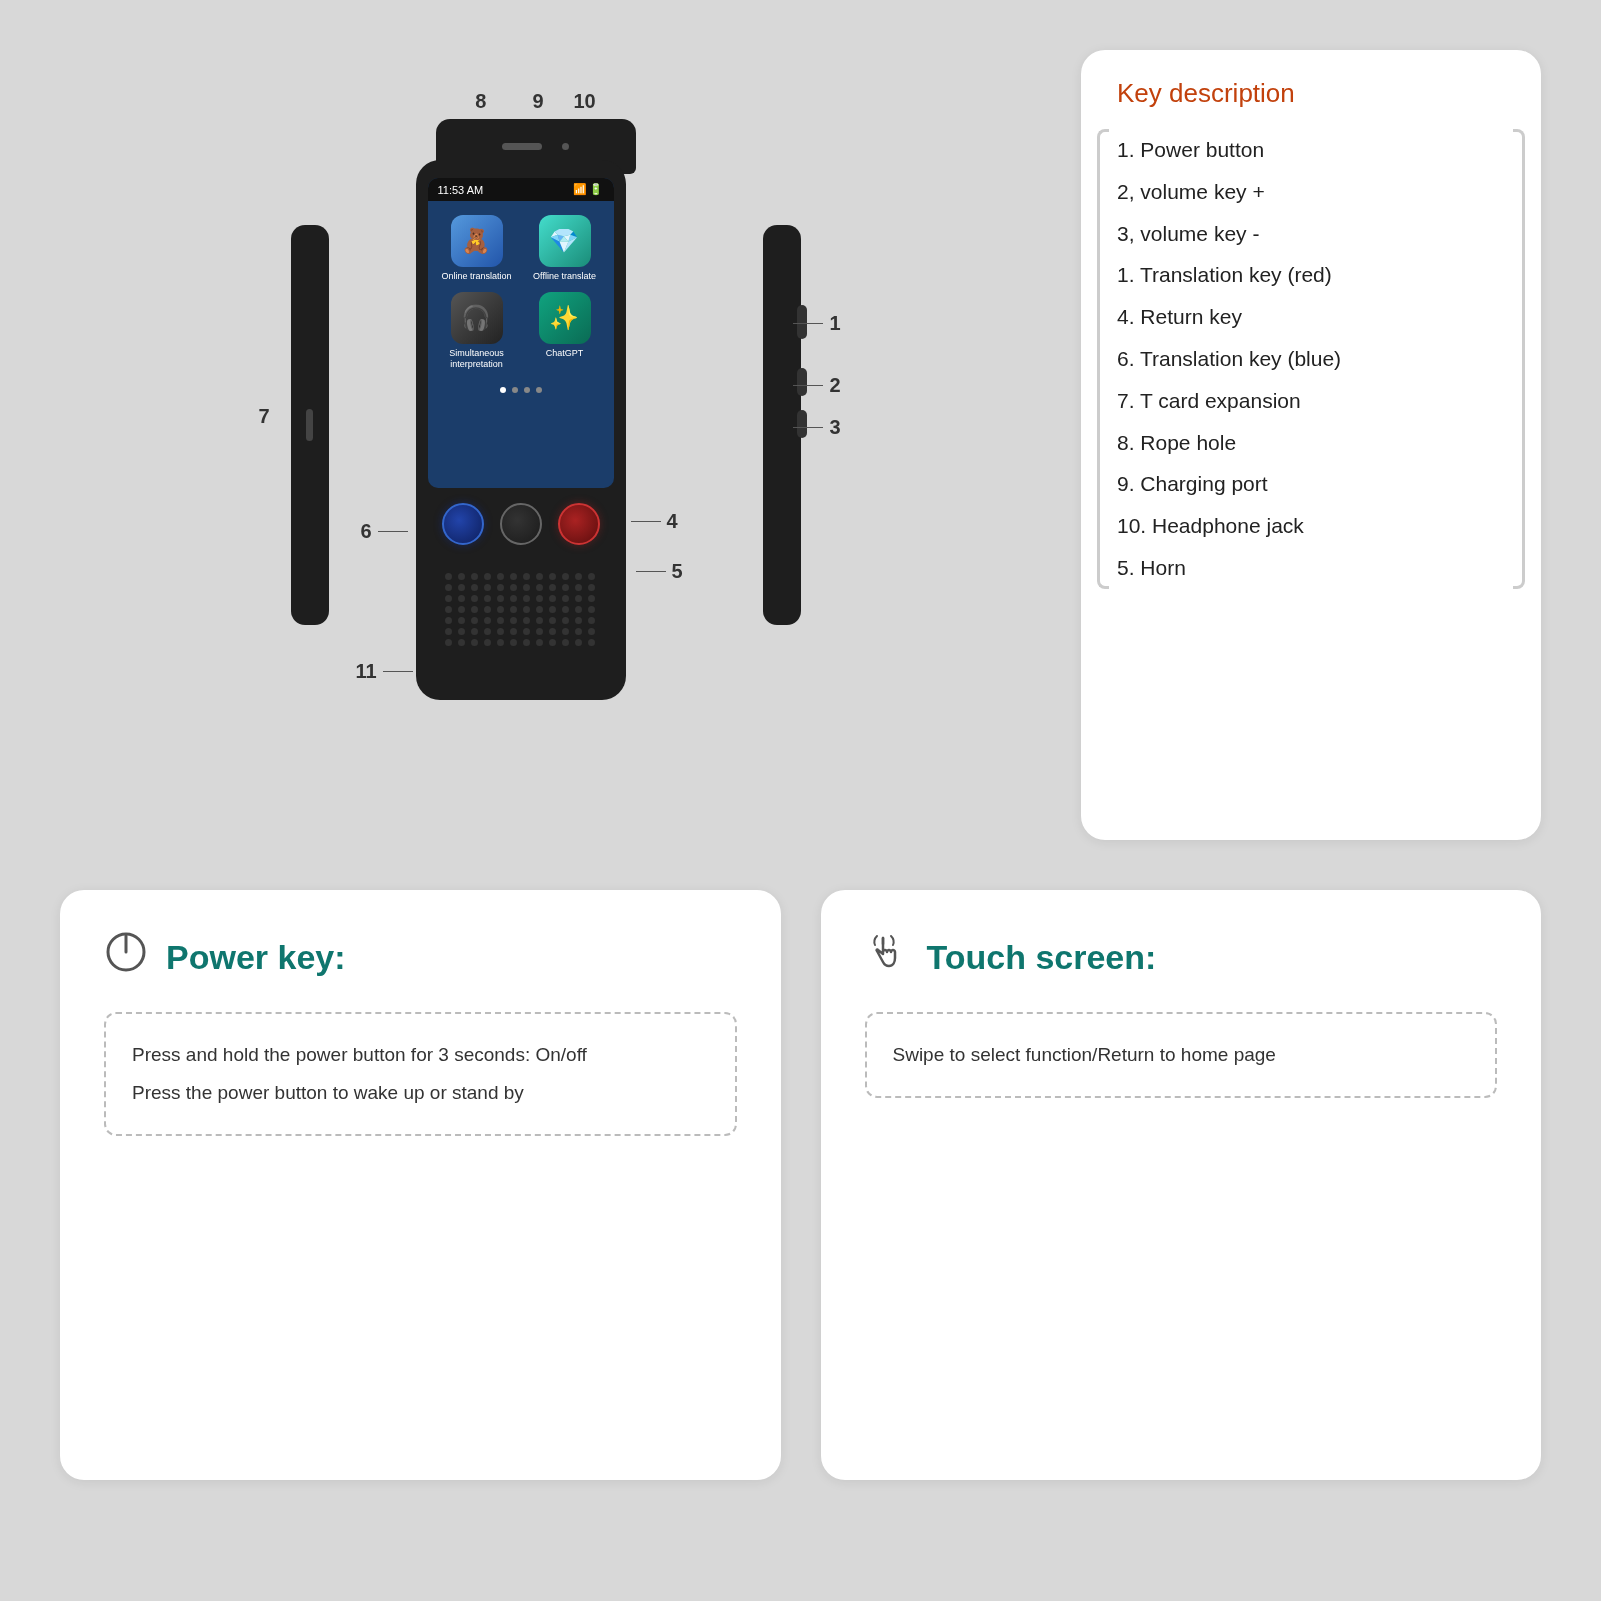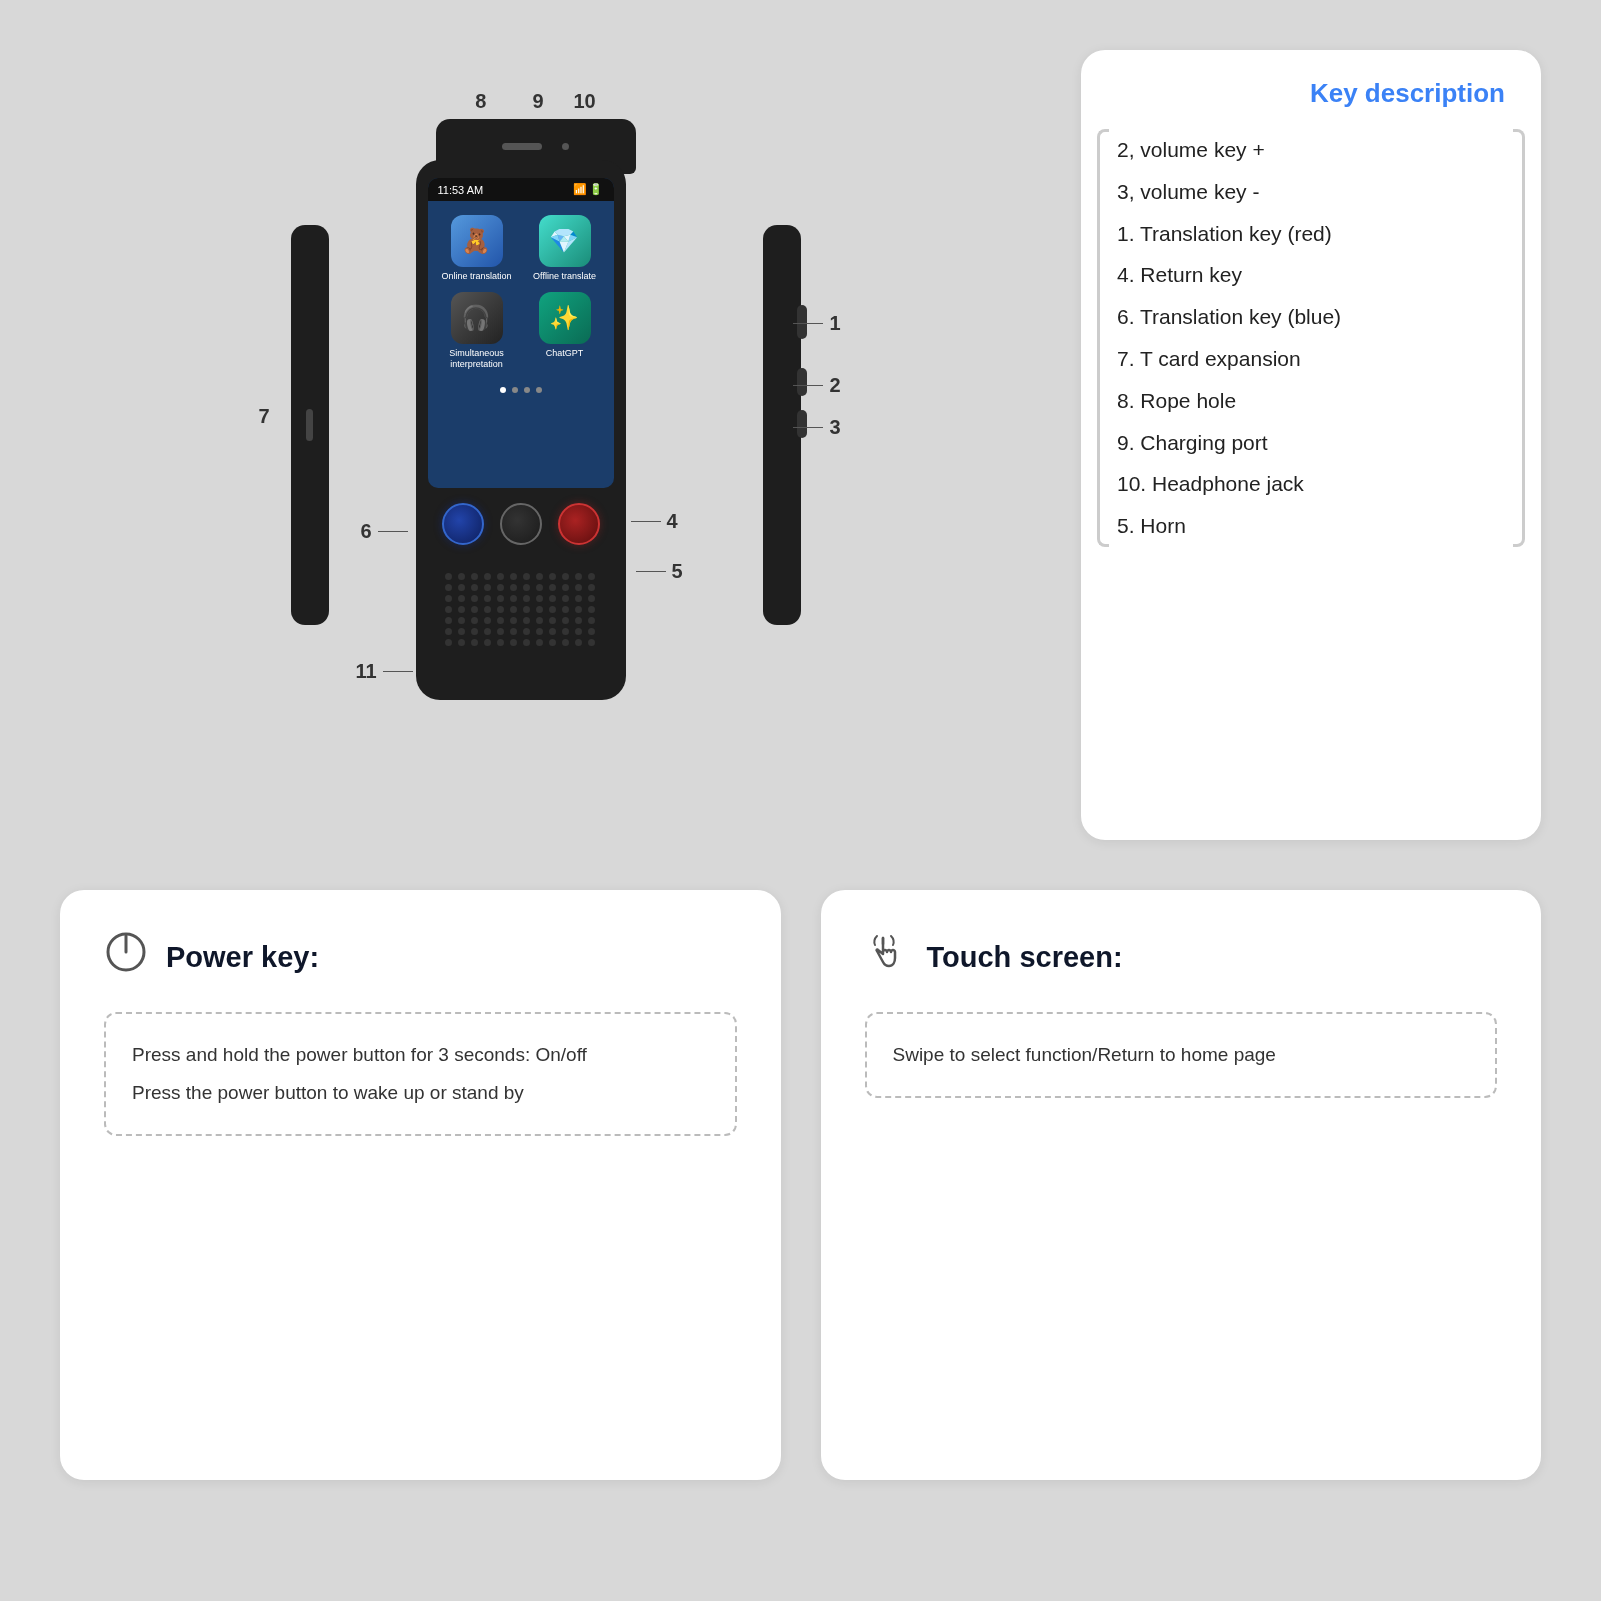--- a/index.html
+++ b/index.html
@@ -31,24 +31,24 @@
     
     .key-desc-box {
       width: 460px;
       background: #fff;
       border-radius: 24px;
       padding: 28px 36px;
       margin-top: 10px;
       box-shadow: 0 2px 12px rgba(0,0,0,0.08);
     }
     .key-desc-title {
-      text-align: right;
+      text-align: left;
       font-size: 26px;
-      font-weight: bold;
-      color: #3b82f6;
+      font-weight: normal;
+      color: #c2410c;
       margin-bottom: 20px;
     }
     .key-desc-list {
       list-style: none;
       font-size: 21px;
       color: #222;
       line-height: 1.8;
     }
     .key-desc-list li {
       padding: 2px 0;
@@ -77,23 +77,23 @@
       gap: 18px;
       margin-bottom: 28px;
     }
 
     .info-icon {
       font-size: 42px;
       color: #555;
     }
 
     .info-box-title {
-      font-size: 29px;
+      font-size: 34px;
       font-weight: bold;
-      color: #0f172a;
+      color: #0f766e;
     }
 
     .info-box-content {
       border: 2px dashed #bbb;
       border-radius: 12px;
       padding: 22px 26px;
       font-size: 19px;
       color: #333;
       line-height: 2;
     }
@@ -304,20 +304,21 @@
     </div>
   </div>
 
   <div class="key-desc-box">
     <div class="key-desc-title">Key description</div>
 
     <div style="position:relative;">
       <div style="position:absolute; left:-20px; top:0; bottom:0; width:12px; border-top:3px solid #ccc; border-left:3px solid #ccc; border-bottom:3px solid #ccc; border-radius:8px 0 0 8px;"></div>
       <div style="position:absolute; right:-20px; top:0; bottom:0; width:12px; border-top:3px solid #ccc; border-right:3px solid #ccc; border-bottom:3px solid #ccc; border-radius:0 8px 8px 0;"></div>
       <ul class="key-desc-list">
+        <li>1. Power button</li>
         <li>2, volume key +</li>
         <li>3, volume key -</li>
         <li>1. Translation key (red)</li>
         <li>4. Return key</li>
         <li>6. Translation key (blue)</li>
         <li>7. T card expansion</li>
         <li>8. Rope hole</li>
         <li>9. Charging port</li>
         <li>10. Headphone jack</li>
         <li>5. Horn</li>

